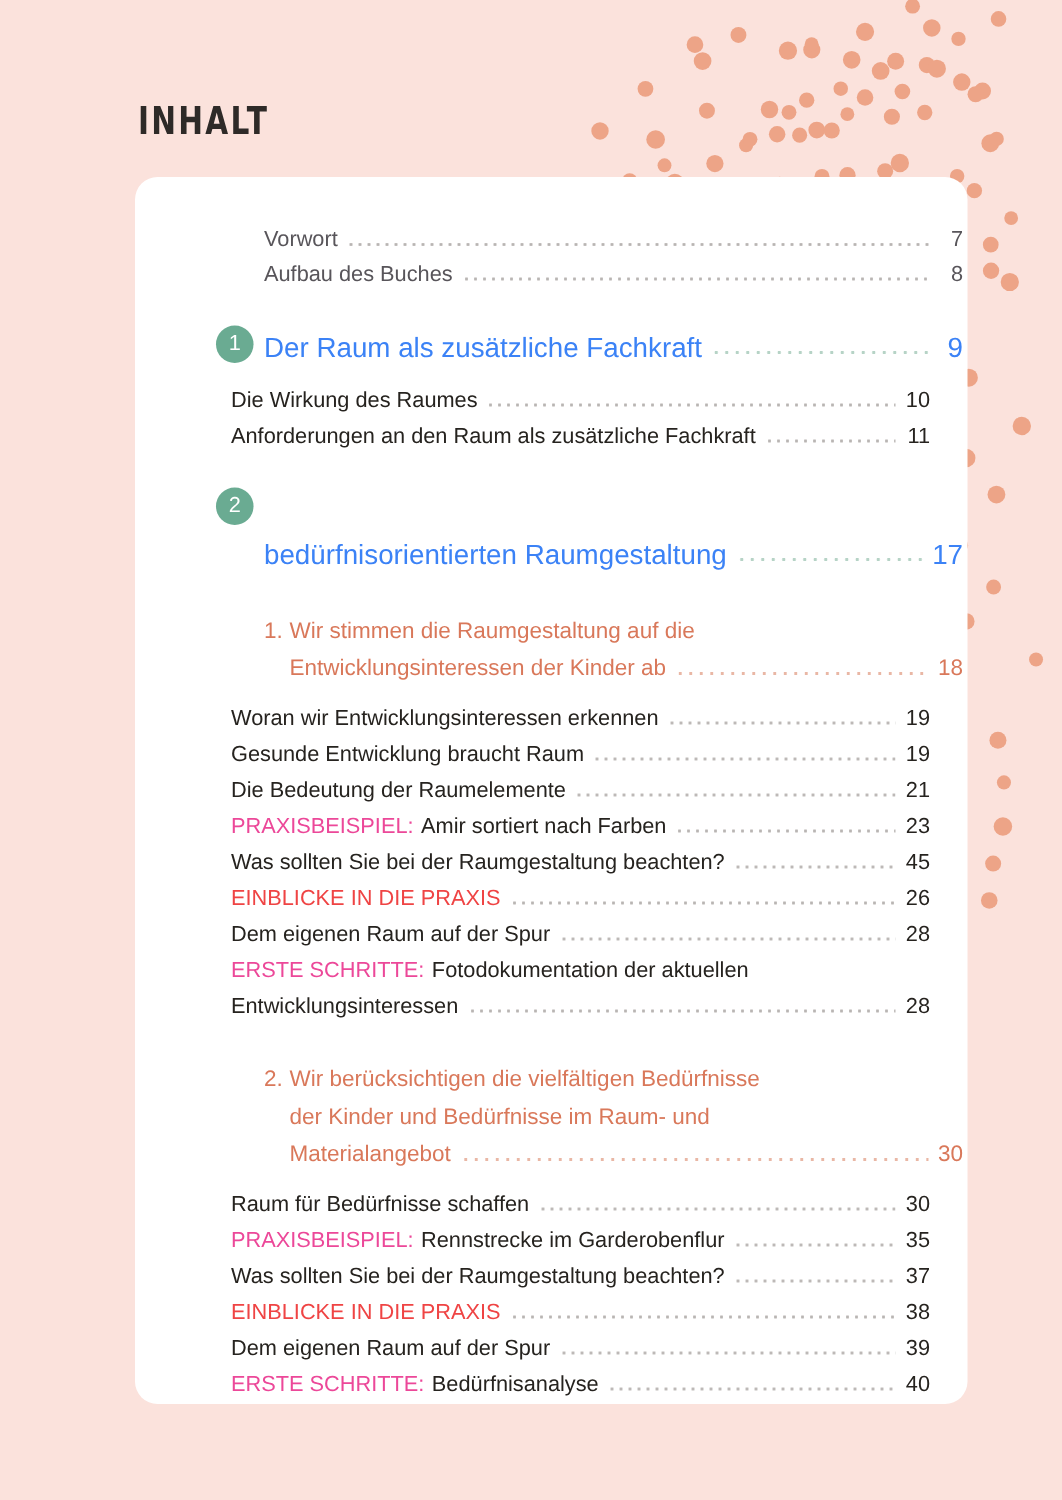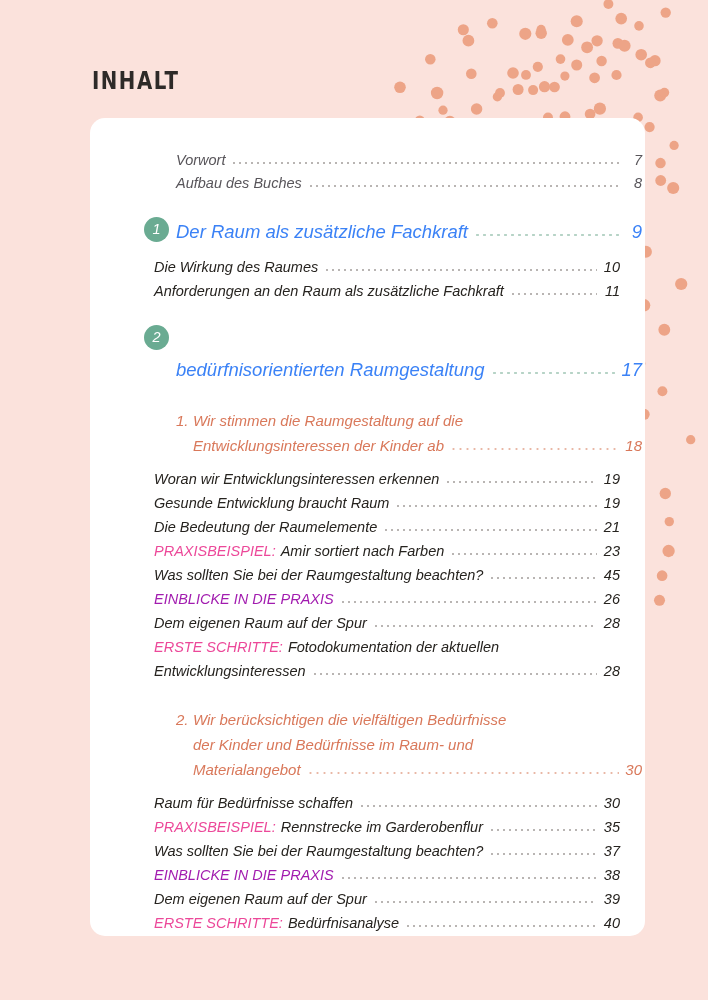--- a/index.html
+++ b/index.html
@@ -46,21 +46,20 @@
     position: absolute;
     left: 90px;
     top: 118px;
     width: 555px;
     height: 818px;
     background: #ffffff;
     border-radius: 15px;
     z-index: 3;
     box-sizing: border-box;
     padding: 26px 32px 0 32px;
-    font-style: italic;
   }
 
   
   .row {
     display: flex;
     align-items: flex-end;
     width: 466px;
     margin-left: 54px;
     line-height: 1.0;
   }
@@ -156,21 +155,21 @@
   .principle .row.cont .label.txt { padding-left: 17px; }
   .principle .row .leader {
     background-image: radial-gradient(circle, #e9b7a5 1px, rgba(0,0,0,0) 1.2px);
     background-size: 7px 2px;
   }
   .principle .row .pg { min-width: 18px; }
   .principle .row.noleader .leader { background: none; }
 
   
   .pfx { color: #ec4899; }
-  .allgray { color: #a21caf; }
+  .allgray { color: #ef4444; }
 
   .sub-list .row.wrap-cont { margin-top: 0; align-items: flex-end; }
 </style>
 </head>
 <body>
 
 <svg id="dot-field" width="708" height="1000" viewBox="0 0 708 1000" aria-hidden="true">
     <circle cx="548.0" cy="117.6" r="4.99" fill="#eda487"></circle>
     <circle cx="565.0" cy="116.8" r="5.43" fill="#eda487"></circle>
     <circle cx="590.1" cy="114.1" r="5.33" fill="#eda487"></circle>

